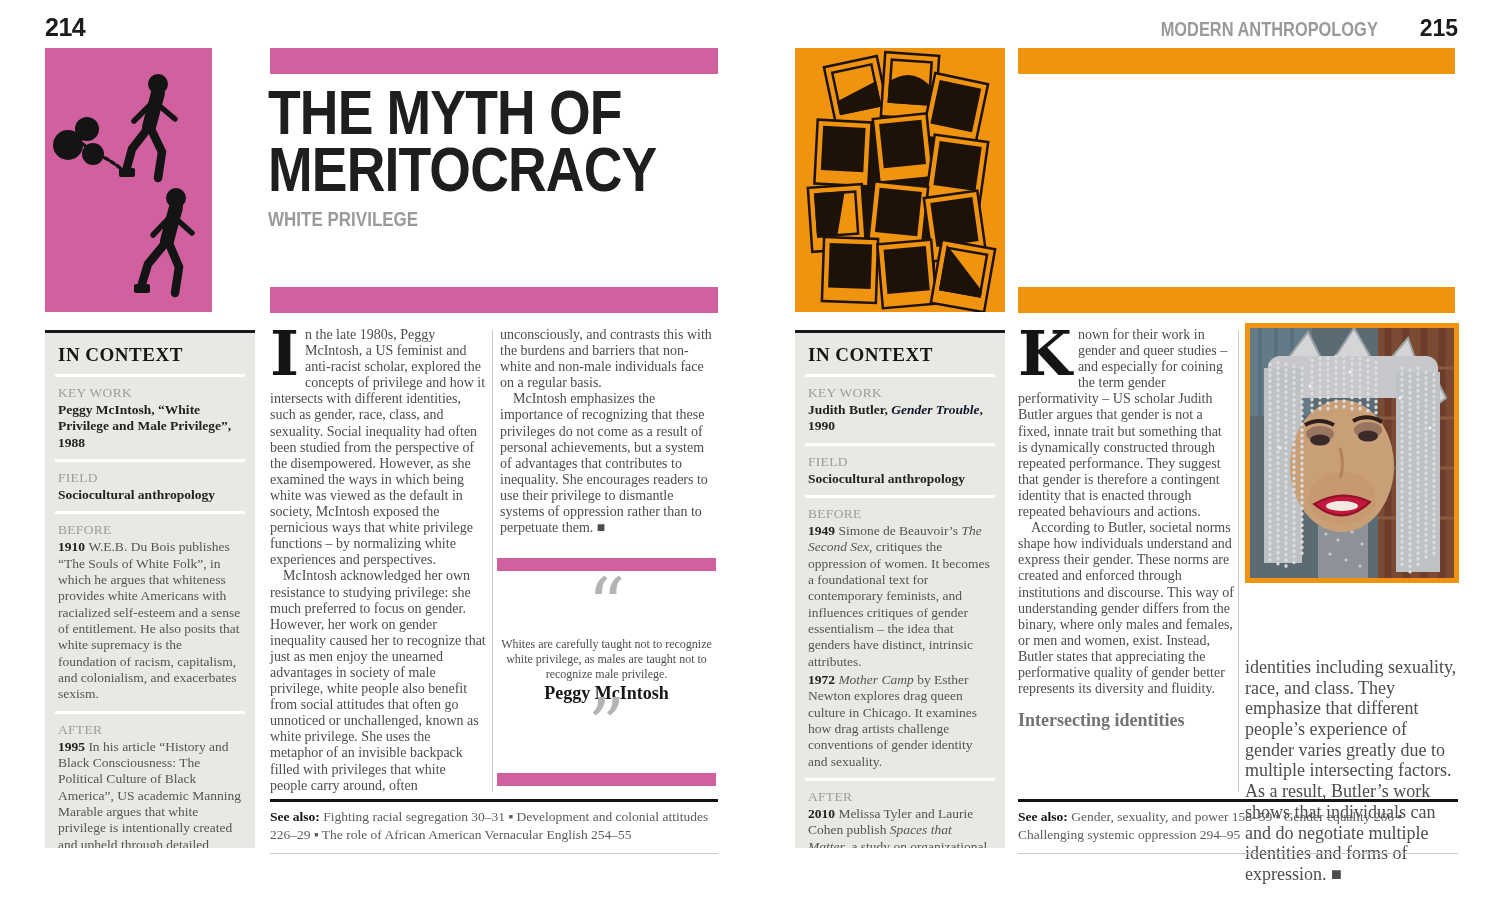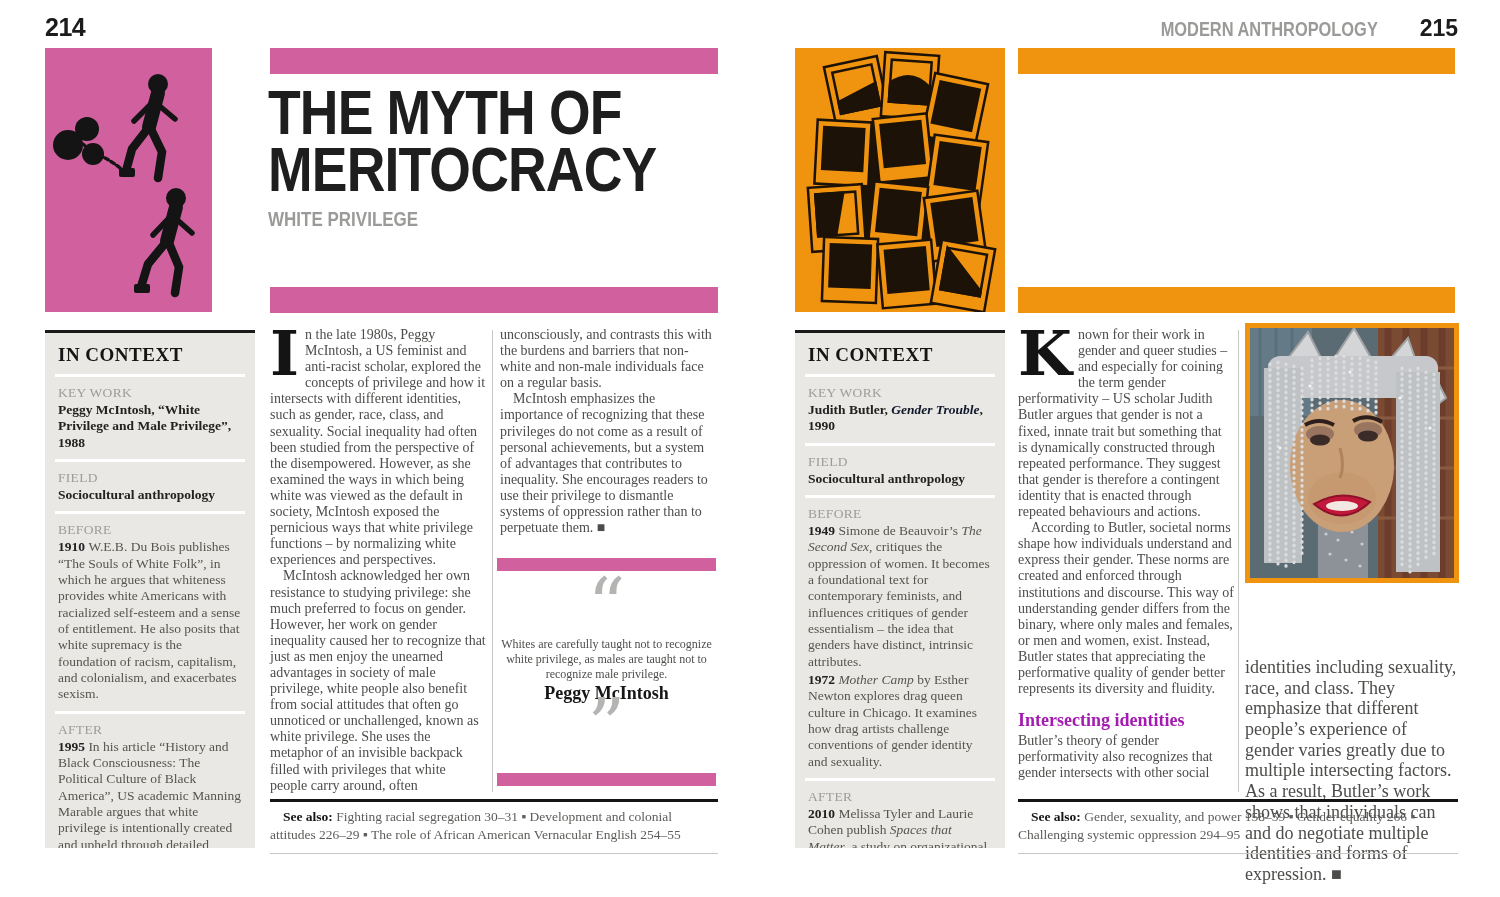--- a/index.html
+++ b/index.html
@@ -61,21 +61,21 @@
   .seg-bolditalic{font-weight:bold;font-style:italic;color:#0f172a;}
 
   
   .col{position:absolute;top:327px;width:216px;font-size:14px;line-height:1.15;color:var(--body_gray);}
   .col-1l{left:270px;}
   .col-2l{left:500px;}
   .col-1r{left:1018px;}
   .para{text-indent:13px;}
   .dropcap{float:left;font-family:"DejaVu Serif","Liberation Serif",serif;font-weight:bold;
     font-size:62px;line-height:48px;color:#141414;margin:3px 6px 0 0;}
-  .subhead{font-size:18px;font-weight:bold;color:#a21caf;margin:14px 0 2px 0;line-height:1.1;}
+  .subhead{font-size:18px;font-weight:bold;color:#737373;margin:14px 0 21px 0;line-height:1.1;}
 
   .vline{position:absolute;top:330px;width:1px;height:462px;background:var(--rule_gray);}
   .vl-l{left:492px;}
   .vl-r{left:1238px;}
 
   
   .quote-block{position:absolute;left:497px;top:558px;width:219px;height:228px;display:flex;flex-direction:column;align-items:center;}
   .qbar{width:100%;height:13px;background:var(--pink);flex:none;}
   .qmark{font-family:"DejaVu Serif","Liberation Serif",serif;color:var(--quote_gray);font-size:74px;line-height:40px;height:42px;overflow:visible;flex:none;}
   .qmark-open{margin-top:14px;}
@@ -89,21 +89,21 @@
     border:5px solid var(--orange);background:#5b6b74;}
   .caption{position:absolute;left:1245px;top:592px;width:214px;font-size:13.2px;line-height:1.22;color:#6e6e6c;}
   .caption .cap-lead{font-weight:bold;color:#1d1d1d;}
   .col-2r-text{position:absolute;left:1245px;top:657px;width:214px;font-size:18px;line-height:1.15;color:var(--body_gray);}
 
   
   .see-also{position:absolute;top:799px;border-top:3px solid #141414;padding-top:6px;
     font-size:13.5px;line-height:1.3;color:var(--seealso_gray);}
   .sa-left{left:270px;width:448px;}
   .sa-right{left:1018px;width:440px;}
-  .sa-label{font-weight:bold;color:#141414;margin-left:13px;}
+  .sa-label{font-weight:bold;color:#141414;}
   .thinline{position:absolute;top:853px;height:1px;background:var(--rule_gray);}
   .tl-left{left:270px;width:448px;}
   .tl-right{left:1018px;width:440px;}
 </style>
 </head>
 <body>
 
 <div class="spread">
 
   <div class="pagenum pagenum-left">214</div>
@@ -293,21 +293,20 @@
           <div class="sb-label">AFTER</div>
           <p class="sb-para"><span class="seg-bold">2010 </span><span class="seg-plain">Melissa Tyler and Laurie Cohen publish </span><span class="seg-italic">Spaces that Matter</span><span class="seg-plain">, a study on organizational space and gender performativity.</span></p>
         </div>
       </div>
   </aside>
 
   <div class="col col-1r">
     <p><span class="dropcap">K</span><span>nown for their work in gender and queer studies – and especially for coining the term gender performativity – US scholar Judith Butler argues that gender is not a fixed, innate trait but something that is dynamically constructed through repeated performance. They suggest that gender is therefore a contingent identity that is enacted through repeated behaviours and actions.</span></p>
     <p class="para">According to Butler, societal norms shape how individuals understand and express their gender. These norms are created and enforced through institutions and discourse. This way of understanding gender differs from the binary, where only males and females, or men and women, exist. Instead, Butler states that appreciating the performative quality of gender better represents its diversity and fluidity.</p>
     <h3 class="subhead">Intersecting identities</h3>
-    <p>Butler’s theory of gender performativity also recognizes that gender intersects with other social</p>
   </div>
   <div class="vline vl-r"></div>
 
   <div class="photo-frame">
     <svg viewBox="0 0 204 250" width="204" height="250">
       <rect width="204" height="250" fill="#5b6b74"></rect>
       <rect x="0" y="0" width="62" height="88" fill="#647a86"></rect>
       <g stroke="#57707c" stroke-width="3">
           <path d="M10 0 V88"></path>
           <path d="M26 0 V88"></path>

